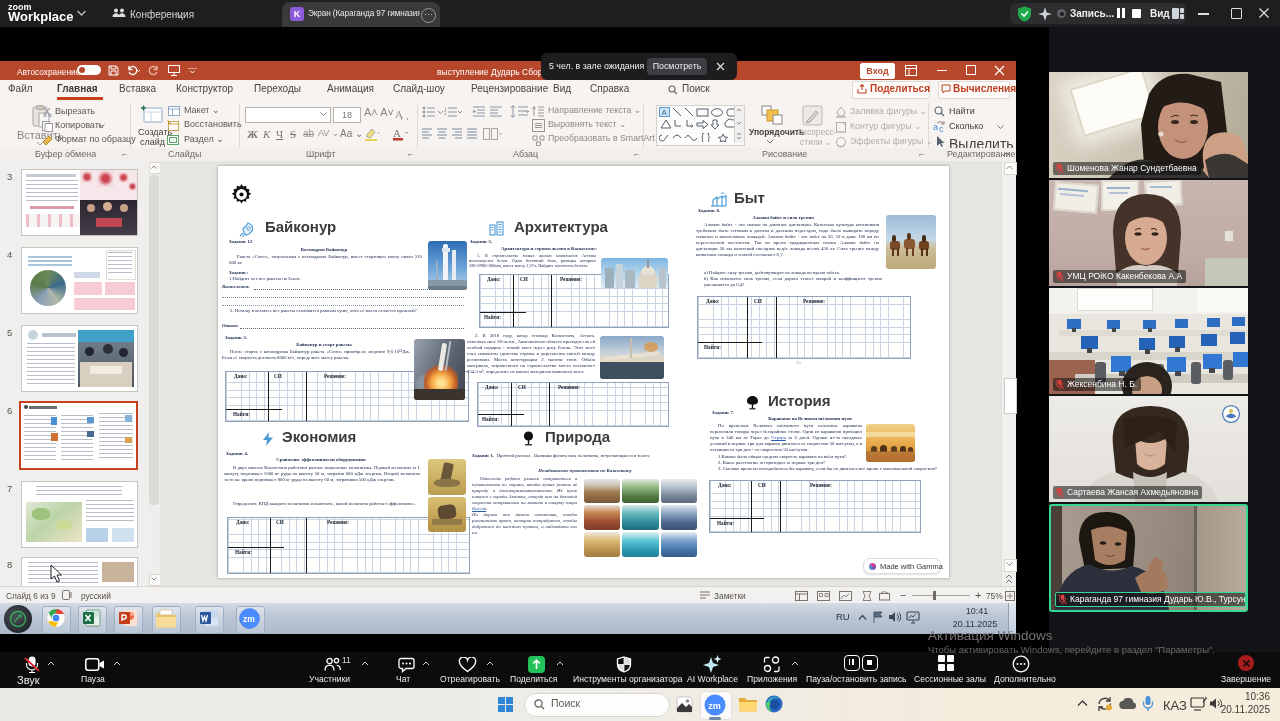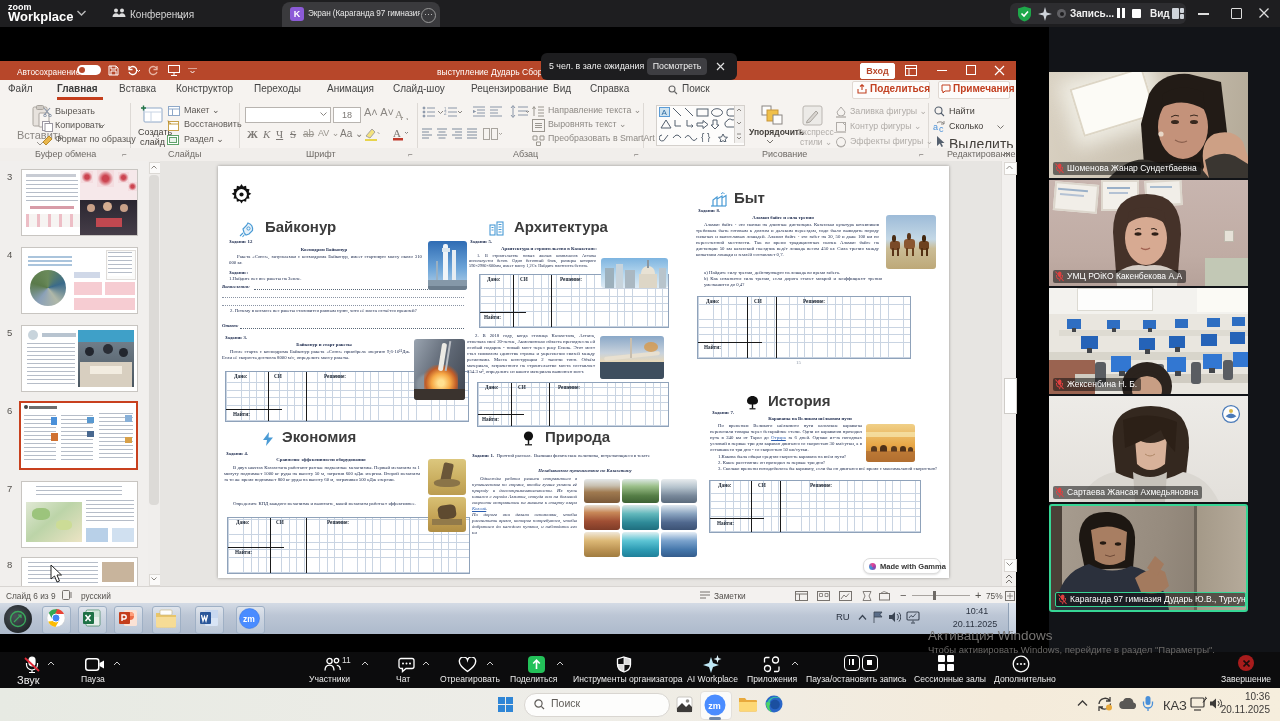--- a/index.html
+++ b/index.html
@@ -143,21 +143,21 @@
     <div class="abs" style="left:682px;top:3px;font-size:10px;color:#444">Поиск</div>
     <div class="abs" style="left:852px;top:1px;width:76px;height:16px;border:1px solid #e0d8d2;border-radius:2px;background:#fdfcfb"></div>
     <svg class="abs" style="left:857px;top:4px" width="10" height="10" viewBox="0 0 10 10">
         <path d="M5 6 V1 M3 2.5 L5 0.8 L7 2.5 M1 5 v4 h8 v-4" stroke="#c24021" fill="none" stroke-width="1.1"></path>
       </svg>
     <div class="abs" style="left:870px;top:3px;font-size:10px;color:#c24021;font-weight:700">Поделиться</div>
     <div class="abs" style="left:938px;top:1px;width:70px;height:16px;border:1px solid #e0d8d2;border-radius:2px;background:#fdfcfb"></div>
     <svg class="abs" style="left:941px;top:4px" width="10" height="10" viewBox="0 0 10 10">
         <path d="M1 1 h8 v6 h-5 l-2 2 v-2 h-1 z" stroke="#c24021" fill="none" stroke-width="1"></path>
       </svg>
-    <div class="abs" style="left:953px;top:3px;font-size:10px;color:#c24021;font-weight:700">Примечания</div>
+    <div class="abs" style="left:953px;top:3px;font-size:10px;color:#c24021;font-weight:700">Вычисления</div>
   </div>
   <div class="abs" id="pribbon">
     <div class="abs" style="left:130px;top:3px;width:1px;height:92px;background:#ddd9d5"></div>
     <div class="abs" style="left:239px;top:3px;width:1px;height:92px;background:#ddd9d5"></div>
     <div class="abs" style="left:417px;top:3px;width:1px;height:92px;background:#ddd9d5"></div>
     <div class="abs" style="left:643px;top:3px;width:1px;height:92px;background:#ddd9d5"></div>
     <div class="abs" style="left:928px;top:3px;width:1px;height:92px;background:#ddd9d5"></div>
     
     <svg class="abs" style="left:30px;top:5px" width="22" height="24" viewBox="0 0 22 24">
         <rect x="3" y="2" width="14" height="19" rx="1.5" fill="#e7e2dd" stroke="#a9a49e"></rect>
@@ -600,21 +600,21 @@
         <span class="th" style="left:48px;top:1px">СИ</span>
         <span class="th" style="left:100px;top:1px">Решение:</span>
       <div class="vl" style="left:41px;height:51px"></div>
         <div class="vl" style="left:70px;height:51px"></div>
       <div class="abs" style="left:0;top:37px;width:54px;height:1.4px;background:#1a1a1a"></div>
       <span class="th" style="left:7px;top:39px">Найти:</span>
     </div>
 
     <div class="abs" style="left:645px;top:392px;width:76px;height:14px;background:#fff;border:1px solid #ddd;border-radius:7px;box-shadow:0 1px 2px rgba(0,0,0,.12)">
       <div class="abs" style="left:5px;top:3.5px;width:7px;height:7px;border-radius:50%;background:conic-gradient(#e84393,#8e44ad,#3498db,#e84393)"></div>
-      <div class="abs" style="left:16px;top:2.5px;font-size:7.5px;font-weight:700;color:#333;white-space:nowrap">Made with Gamma</div>
+      <div class="abs" style="left:16px;top:2.5px;font-size:7.5px;font-weight:400;color:#333;white-space:nowrap">Made with Gamma</div>
     </div>
   </div>
   <div class="abs" id="pstatus">
     <div class="abs" style="left:6px;top:3.5px;font-size:8.3px;color:#55524e">Слайд 6 из 9</div>
     <svg class="abs" style="left:62px;top:3px" width="11" height="10" viewBox="0 0 11 10">
         <rect x="0.5" y="0.5" width="7" height="9" rx="1" fill="none" stroke="#77736f"></rect>
         <path d="M9 2 v6" stroke="#77736f"></path>
       </svg>
     <div class="abs" style="left:81px;top:3.5px;font-size:8.3px;color:#55524e">русский</div>
     <svg class="abs" style="left:700px;top:4px" width="10" height="8">

